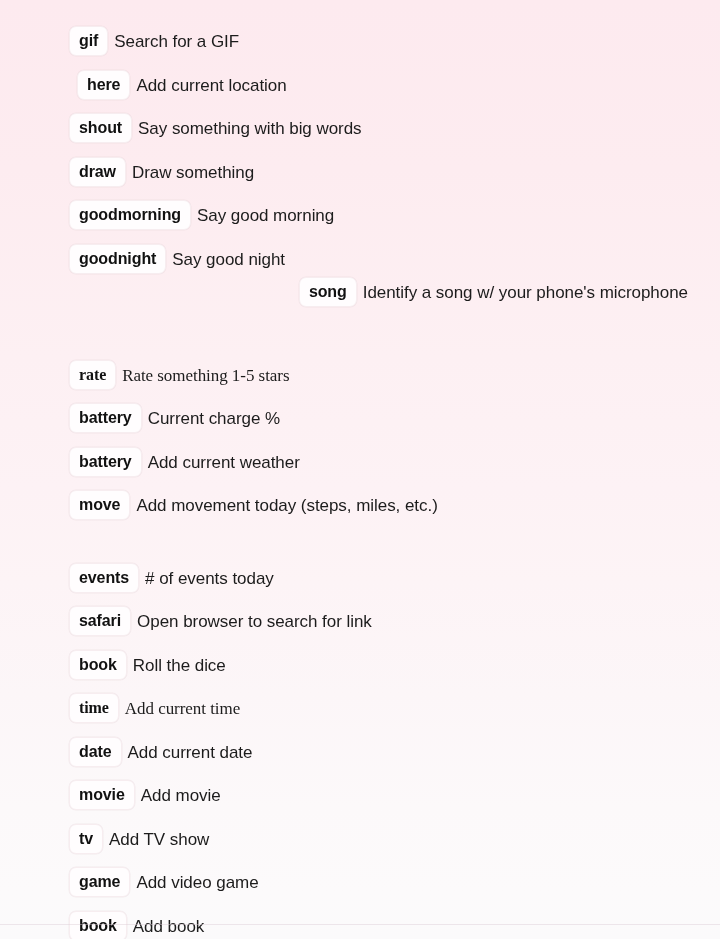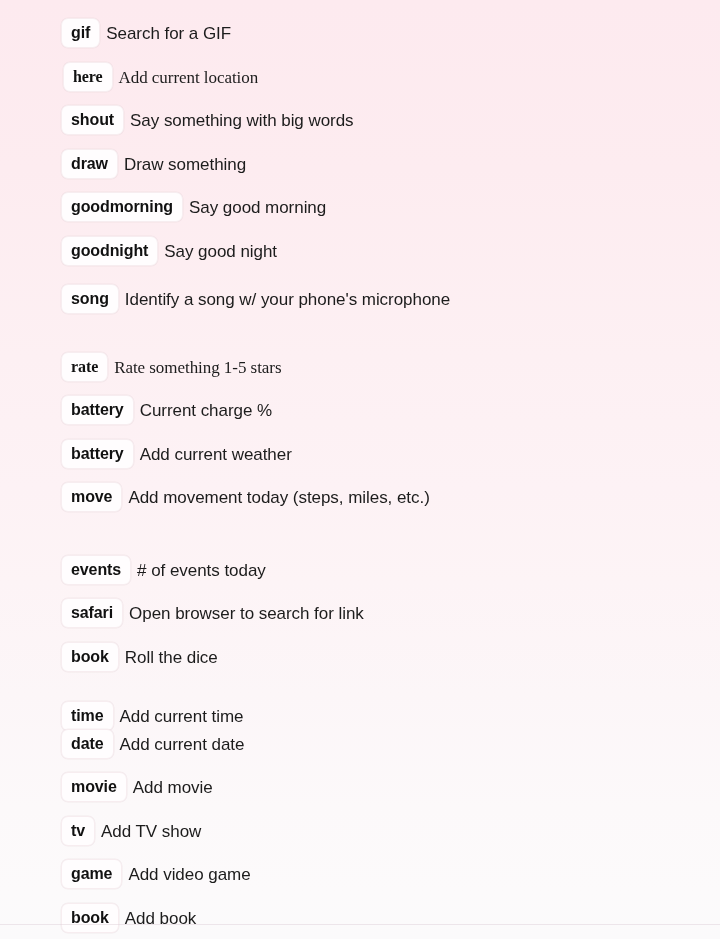--- a/index.html
+++ b/index.html
@@ -27,21 +27,21 @@
   #shortcut-list {
     position: relative;
     padding: 0;
     margin: 0;
     list-style: none;
   }
 
   .shortcut-row {
     display: block;
     padding: 0 20px 0 57px;
-    margin: 4px;
+    margin: 12px;
     line-height: 23px;
     font-size: 17px;
     color: #1b1b1b;
     text-indent: -0px;
     white-space: normal;
   }
 
   .tag {
     display: inline-block;
     background: #fffdfe;
@@ -73,33 +73,33 @@
     width: 720px;
     height: 1px;
     background: rgba(220,205,212,0.45);
   }
 </style>
 </head>
 <body>
 
 <ul id="shortcut-list">
     <li class="shortcut-row" style="position: absolute; top: 14px; left: 0px; right: 0px;"><span class="tag">gif</span><span class="desc">Search for a GIF</span></li>
-    <li class="shortcut-row" style="position: absolute; top: 57.5px; left: 2px; right: 0px; font-family: Liberation Serif, serif;"><span class="tag">here</span><span class="desc">Add current location</span></li>
+    <li class="shortcut-row" style="position: absolute; top: 57.5px; left: 8px; right: 0px;"><span class="tag">here</span><span class="desc">Add current location</span></li>
     <li class="shortcut-row" style="position: absolute; top: 101px; left: 0px; right: 8px;"><span class="tag">shout</span><span class="desc">Say something with big words</span></li>
     <li class="shortcut-row" style="position: absolute; top: 144.5px; left: 0px; right: 0px;"><span class="tag">draw</span><span class="desc">Draw something</span></li>
     <li class="shortcut-row" style="position: absolute; top: 188px; left: 0px; right: 0px;"><span class="tag">goodmorning</span><span class="desc">Say good morning</span></li>
     <li class="shortcut-row" style="position: absolute; top: 231.5px; left: 0px; right: 0px;"><span class="tag">goodnight</span><span class="desc">Say good night</span></li>
-    <li class="shortcut-row" style="position: absolute; top: 280px; left: 0px; right: 0px;"><span class="tag">song</span><span class="desc">Identify a song w/ your phone's microphone</span></li>
+    <li class="shortcut-row" style="position: absolute; top: 265px; left: 0px; right: 0px; text-align: right;"><span class="tag">song</span><span class="desc">Identify a song w/ your phone's microphone</span></li>
     <li class="shortcut-row" style="position: absolute; top: 347.5px; left: 0px; right: 0px; font-family: Liberation Serif, serif;"><span class="tag">rate</span><span class="desc">Rate something 1-5 stars</span></li>
     <li class="shortcut-row" style="position: absolute; top: 391px; left: 0px; right: 0px;"><span class="tag">battery</span><span class="desc">Current charge %</span></li>
     <li class="shortcut-row" style="position: absolute; top: 434.5px; left: 0px; right: 0px;"><span class="tag">battery</span><span class="desc">Add current weather</span></li>
     <li class="shortcut-row" style="position: absolute; top: 478px; left: 0px; right: 0px;"><span class="tag">move</span><span class="desc">Add movement today (steps, miles, etc.)</span></li>
     <li class="shortcut-row" style="position: absolute; top: 550.5px; left: 0px; right: 0px;"><span class="tag">events</span><span class="desc"># of events today</span></li>
     <li class="shortcut-row" style="position: absolute; top: 594px; left: 0px; right: 0px;"><span class="tag">safari</span><span class="desc">Open browser to search for link</span></li>
     <li class="shortcut-row" style="position: absolute; top: 637.5px; left: 0px; right: 0px;"><span class="tag">book</span><span class="desc">Roll the dice</span></li>
-    <li class="shortcut-row" style="position: absolute; top: 697px; left: 0px; right: 0px;"><span class="tag">time</span><span class="desc">Add current time</span></li>
+    <li class="shortcut-row" style="position: absolute; top: 681px; left: 0px; right: 0px; font-family: Liberation Serif, serif;"><span class="tag">time</span><span class="desc">Add current time</span></li>
     <li class="shortcut-row" style="position: absolute; top: 724.5px; left: 0px; right: 0px;"><span class="tag">date</span><span class="desc">Add current date</span></li>
     <li class="shortcut-row" style="position: absolute; top: 768px; left: 0px; right: 0px;"><span class="tag">movie</span><span class="desc">Add movie</span></li>
     <li class="shortcut-row" style="position: absolute; top: 811.5px; left: 0px; right: 0px;"><span class="tag">tv</span><span class="desc">Add TV show</span></li>
     <li class="shortcut-row" style="position: absolute; top: 855px; left: 0px; right: 0px;"><span class="tag">game</span><span class="desc">Add video game</span></li>
     <li class="shortcut-row" style="position: absolute; top: 898.5px; left: 0px; right: 0px;"><span class="tag">book</span><span class="desc">Add book</span></li>
   </ul>
 <div class="bottom-divider"></div>
 
 </body></html>

